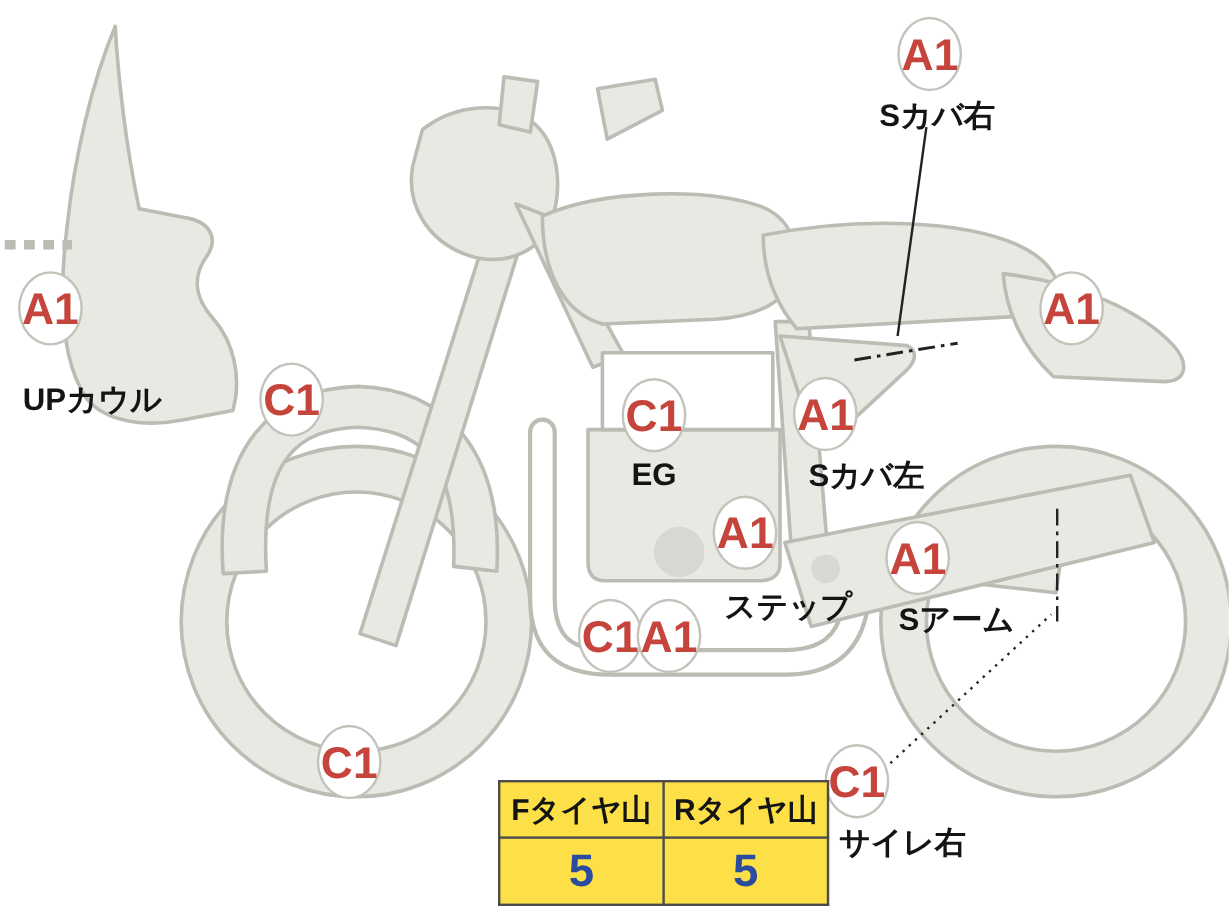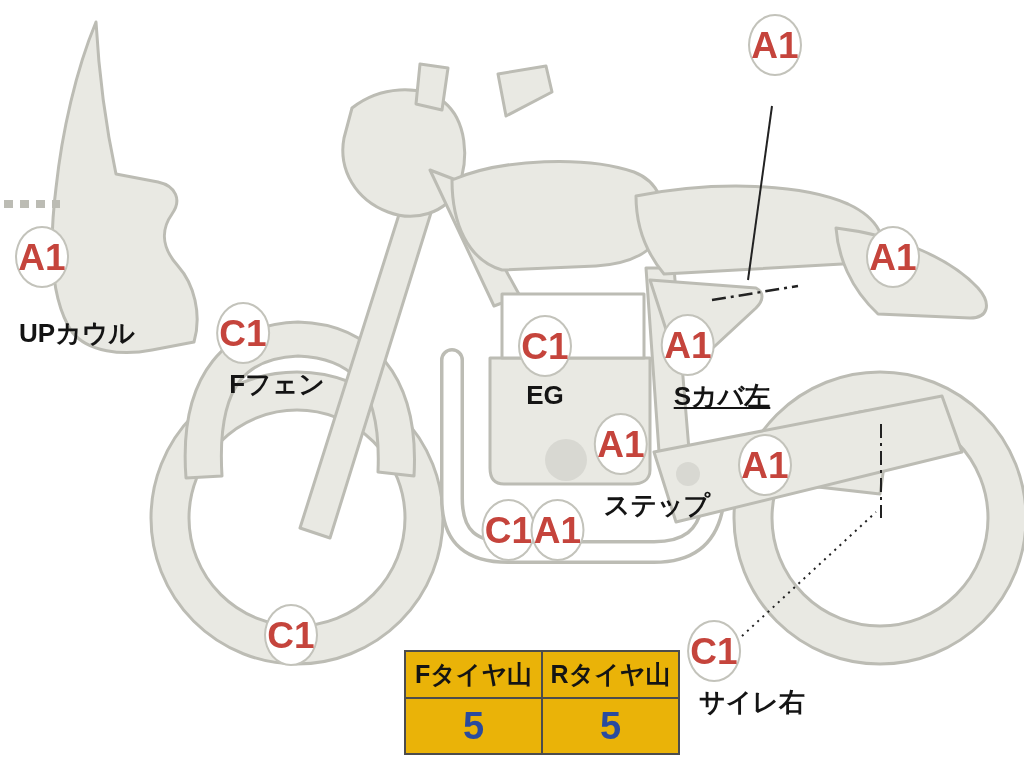--- a/index.html
+++ b/index.html
@@ -11,22 +11,22 @@
   .clabel { position:absolute; transform:translateX(-50%);
             display:flex; flex-direction:column; align-items:center; }
   .badges { display:flex; }
   .badge { width:54px; height:62px; border:2px solid #c3c3bb; border-radius:50%;
            background:#fff; display:flex; align-items:center; justify-content:center;
            font-size:37px; font-weight:bold; color:var(--red,#c5443c); line-height:1; }
   .badge + .badge { margin-left:-5px; }
   .part { position:relative; margin-top:3px; font-size:26px; font-weight:700;
           color:#141414; white-space:nowrap; }
 
-  table.tire-table { position:absolute; left:404px; top:650px; border-collapse:collapse;
-                     background:#eab308; }
+  table.tire-table { position:absolute; left:415px; top:650px; border-collapse:collapse;
+                     background:#fde047; }
   .tire-table td { border:2px solid #4c4c4c; width:137px; text-align:center;
                    vertical-align:middle; }
   .tire-table td.th { height:47px; font-size:25px; font-weight:700; color:#141414; }
   .tire-table td.val { height:56px; font-size:38px; font-weight:600;
                        color:var(--blue,#2a4b9e); }
 </style>
 </head>
 <body>
 
 <div class="stage">
@@ -84,67 +84,68 @@
       <path d="M712,300 L798,286" stroke-width="2.5" stroke-dasharray="14 5 3 5"></path>
       <path d="M742,636 L876,512" stroke-width="2" stroke-dasharray="2 5"></path>
       <path d="M881,424 L881,518" stroke-width="2" stroke-dasharray="14 5 3 5"></path>
     </g>
   </svg>
 
   <div class="clabel" style="left:775px; top:14px;">
     <div class="badges">
       <span class="badge">A1</span>
     </div>
+    <span class="part" style="left:6px;">Sカバ右</span>
   </div>
 
   <div class="clabel" style="left:42px; top:226px;">
     <div class="badges">
       <span class="badge">A1</span>
     </div>
     <span class="part" style="left:35px;margin-top:28px;">UPカウル</span>
   </div>
 
   <div class="clabel" style="left:243px; top:302px;">
     <div class="badges">
       <span class="badge">C1</span>
     </div>
-    <span class="part" style="left:34px;">Fフェン</span>
   </div>
 
   <div class="clabel" style="left:545px; top:315px;">
     <div class="badges">
       <span class="badge">C1</span>
     </div>
     <span class="part">EG</span>
   </div>
 
   <div class="clabel" style="left:688px; top:314px;">
     <div class="badges">
       <span class="badge">A1</span>
     </div>
-    <span class="part" style="left:34px;text-decoration:underline;">Sカバ左</span>
+    <span class="part" style="left:34px;">Sカバ左</span>
   </div>
 
   <div class="clabel" style="left:893px; top:226px;">
     <div class="badges">
       <span class="badge">A1</span>
     </div>
   </div>
 
   <div class="clabel" style="left:621px; top:413px;">
     <div class="badges">
       <span class="badge">A1</span>
     </div>
     <span class="part" style="left:36px;margin-top:13px;">ステップ</span>
   </div>
 
   <div class="clabel" style="left:765px; top:434px;">
     <div class="badges">
       <span class="badge">A1</span>
     </div>
+    <span class="part" style="left:32px;">Sアーム</span>
   </div>
 
   <div class="clabel" style="left:533px; top:499px;">
     <div class="badges">
       <span class="badge">C1</span>
       <span class="badge">A1</span>
     </div>
   </div>
 
   <div class="clabel" style="left:291px; top:604px;">

